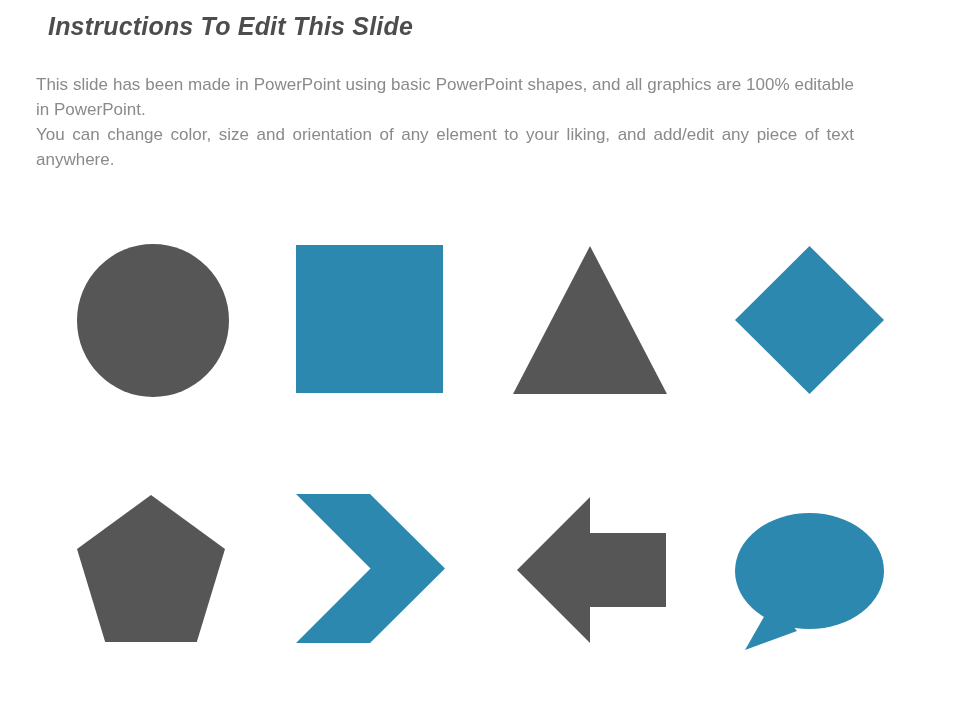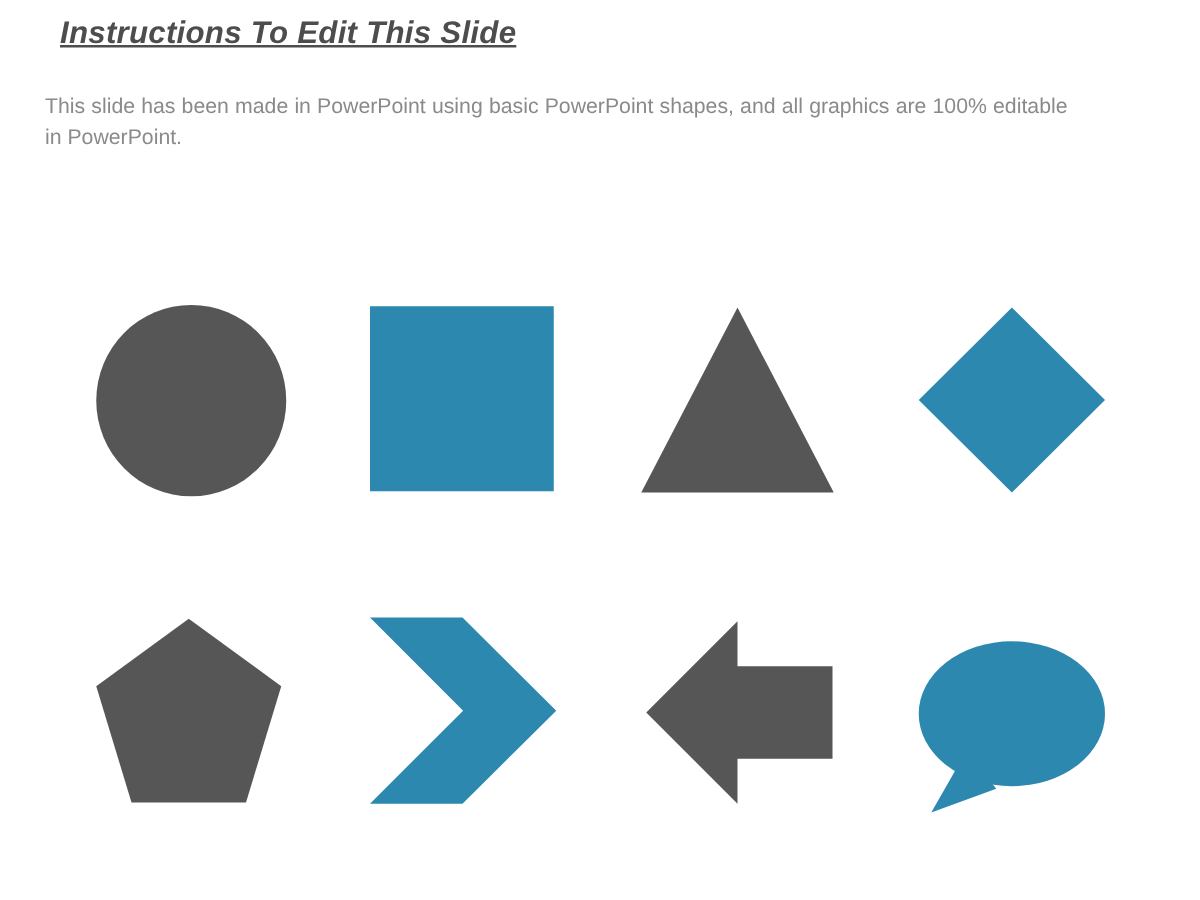--- a/index.html
+++ b/index.html
@@ -21,21 +21,20 @@
   #slide-title {
     position: absolute;
     left: 48px;
     top: 12px;
     font-size: 25px;
     font-style: italic;
     font-weight: bold;
     color: #4d4d4d;
     letter-spacing: 0.2px;
     white-space: nowrap;
-    text-decoration: underline;
   }
   #slide-body {
     position: absolute;
     left: 36px;
     top: 72px;
     width: 818px;
     font-size: 17px;
     line-height: 25px;
     color: #8a8a8a;
     text-align: justify;
@@ -63,20 +62,21 @@
 </style>
 </head>
 <body>
 
 <div id="slide">
 
   <div id="slide-title">Instructions To Edit This Slide</div>
 
   <div id="slide-body">
     <p>This slide has been made in PowerPoint using basic PowerPoint shapes, and all graphics are 100% editable in PowerPoint.</p>
+    <p class="last-just">You can change color, size and orientation of any element to your liking, and add/edit any piece of text anywhere.</p>
   </div>
 
   <div id="shape-grid">
 
     <div class="shape-cell" style="left:77px; top:244px;">
       <svg class="shape-svg" width="152" height="153" viewBox="0 0 152 153">
         <ellipse cx="76" cy="76.5" rx="76" ry="76.5" fill="#565656"></ellipse>
       </svg>
     </div>
 

